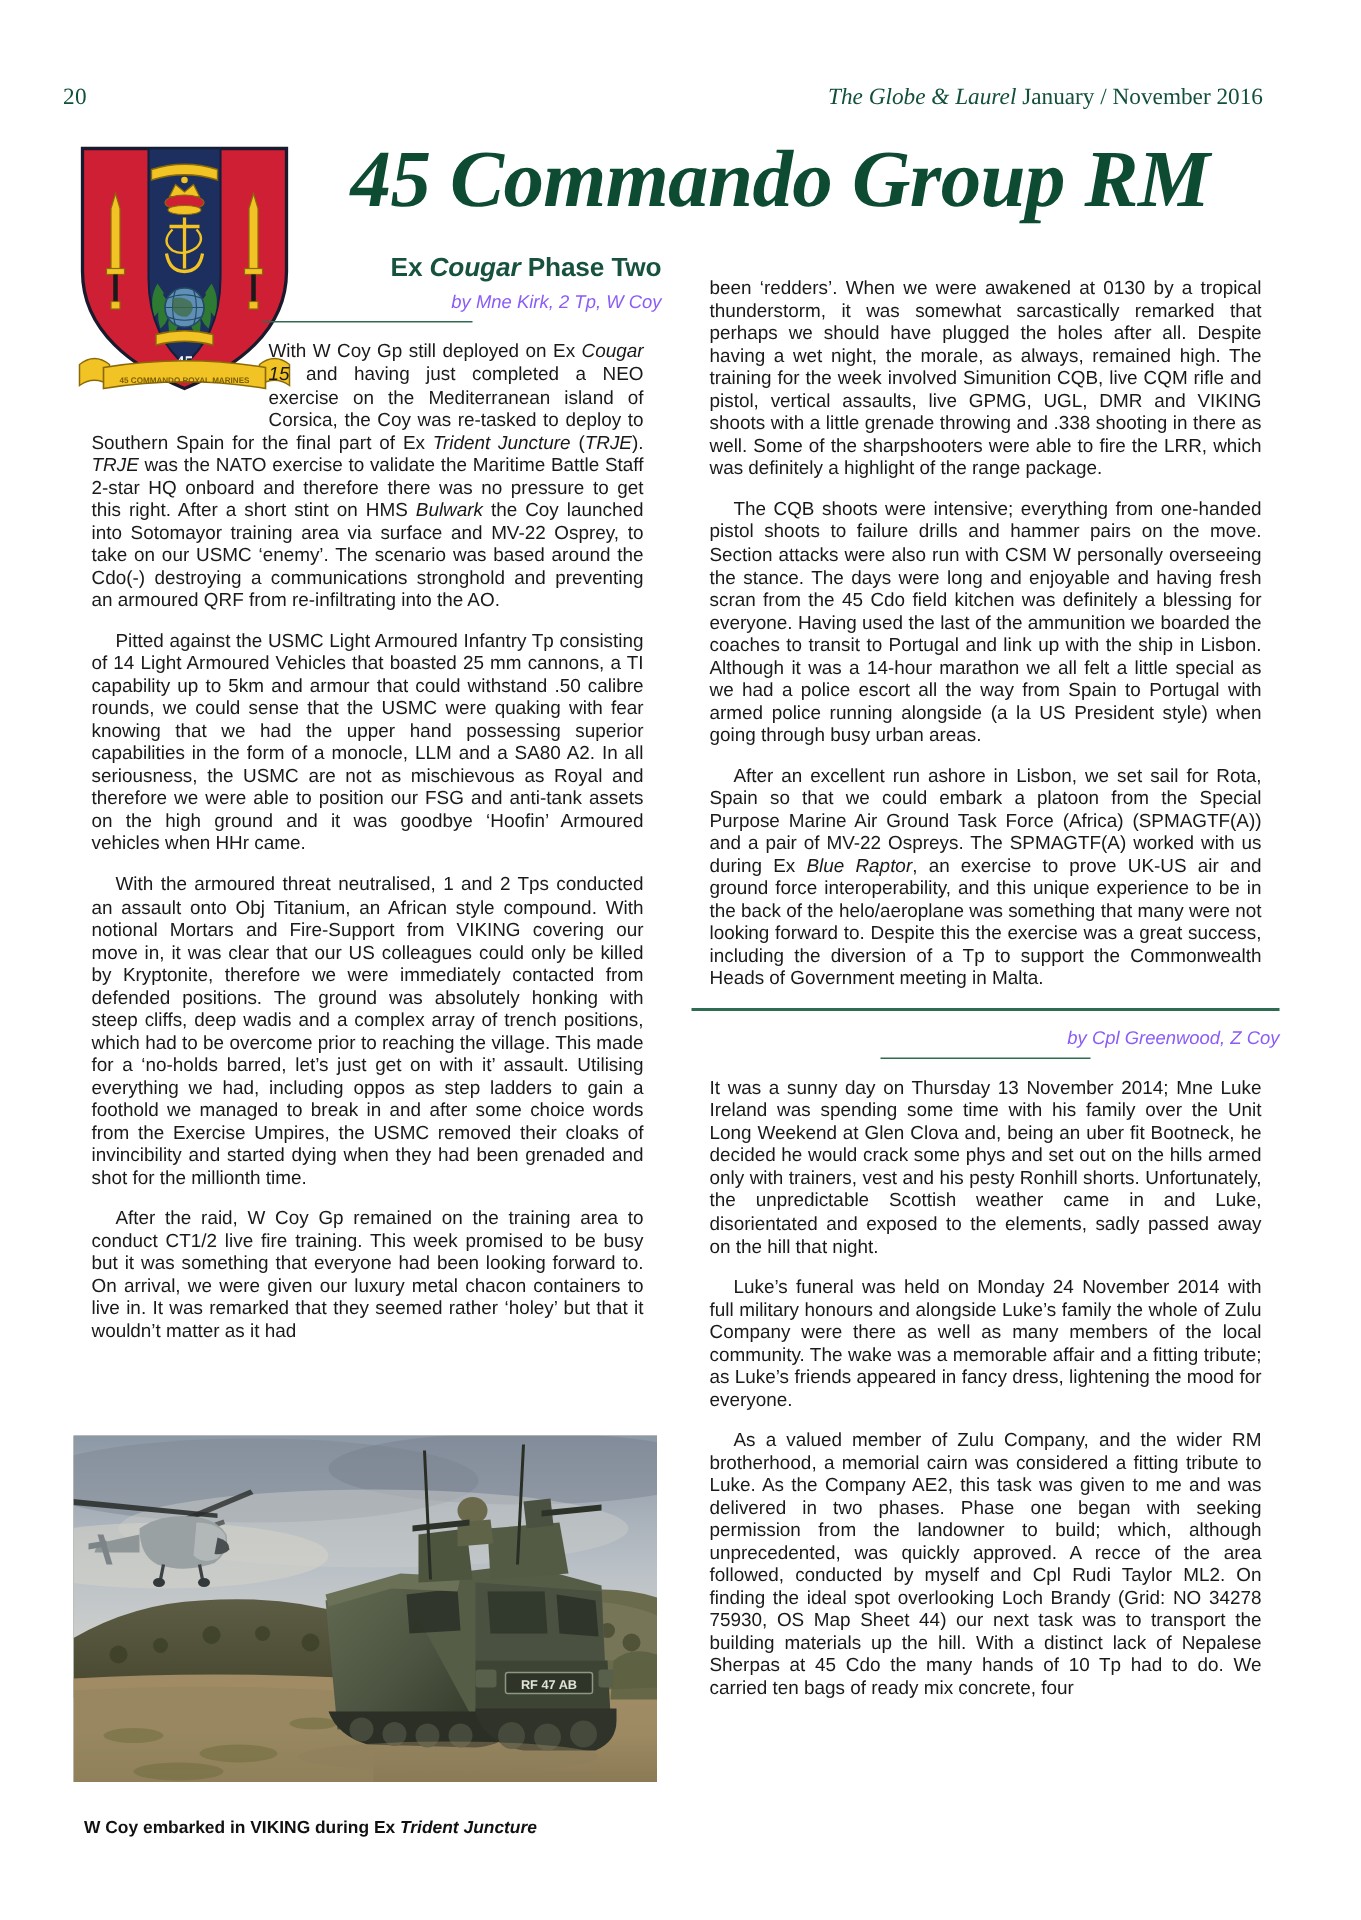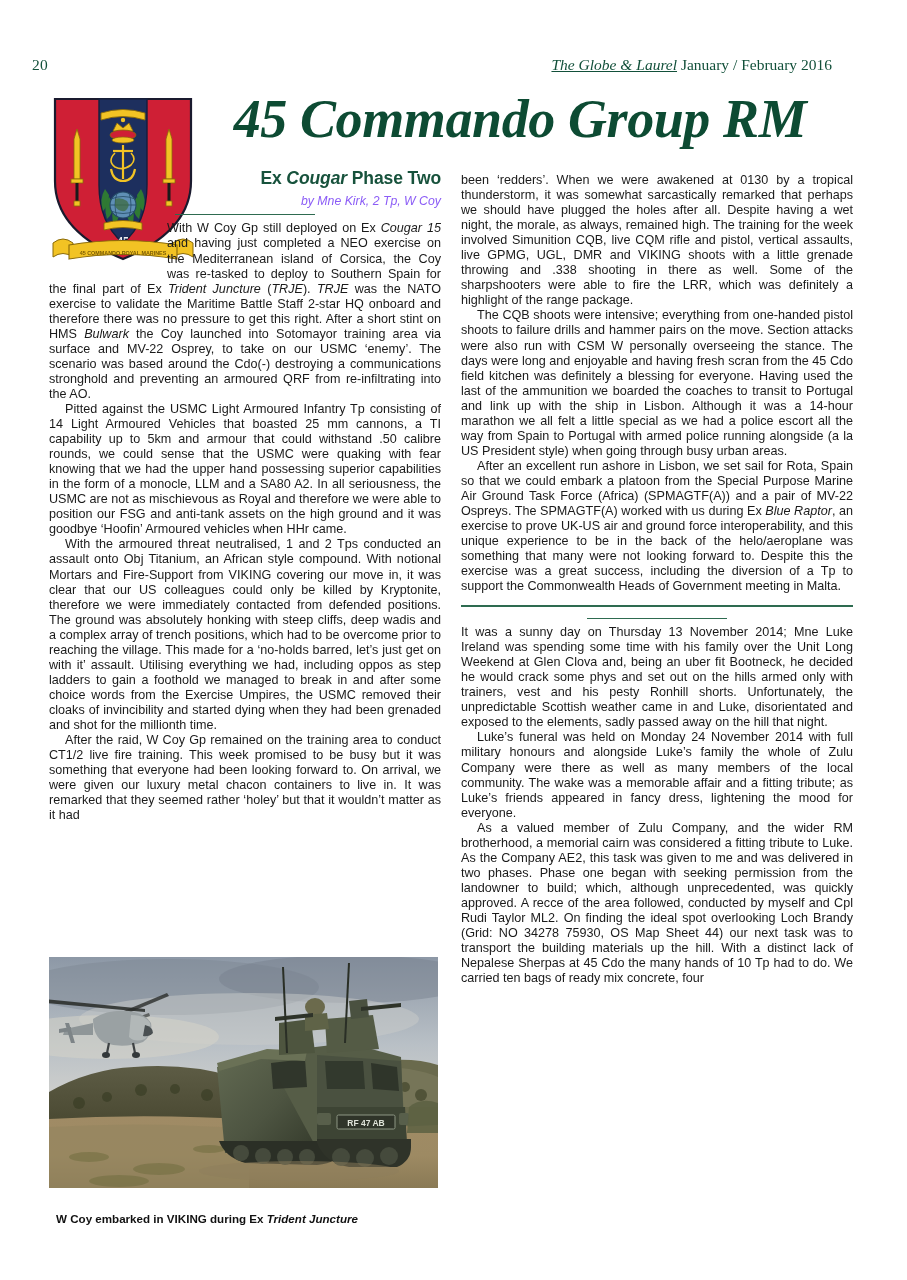--- a/index.html
+++ b/index.html
@@ -17,21 +17,21 @@
   .page {
     position: absolute;
     left: 0; top: 0;
     width: 907px;
     height: 1280px;
   }
 
   
   .runhead {
     position: absolute;
-    left: 32px; top: 56px;
+    left: 42px; top: 56px;
     width: 800px;
     height: 22px;
   }
   .folio {
     position: absolute;
     left: 0; top: 0;
     font-family: "Liberation Serif", serif;
     font-size: 15.5px;
     color: #12503a;
     letter-spacing: 0.2px;
@@ -39,21 +39,20 @@
   .runhead-right {
     position: absolute;
     right: 0; top: 0;
     font-family: "Liberation Serif", serif;
     font-size: 15.5px;
     color: #12503a;
     white-space: nowrap;
   }
   .runhead-right .ital {
     font-style: italic;
-    text-decoration: underline;
   }
 
   
   .masthead {
     position: absolute;
     left: 190px; top: 92px;
     width: 660px;
     text-align: center;
     font-family: "Liberation Serif", serif;
     font-style: italic;
@@ -77,21 +76,21 @@
     width: 392px;
     font-size: 12.6px;
     line-height: 15.05px;
     text-align: justify;
     color: #1a1a1a;
   }
   .col-left { left: 49px; top: 168px; }
   .col-right { left: 461px; top: 173px; }
 
   .col p {
-    margin: 0;
+    margin: 12px;
     text-indent: 16px;
     -webkit-hyphens: none;
     hyphens: none;
   }
   .col p.noindent { text-indent: 0; }
   .col p.dropstart { text-indent: 0; }
 
   
   .art-head {
     text-align: right;
@@ -155,21 +154,21 @@
   }
   .caption .ital { font-style: italic; }
 </style>
 </head>
 <body>
 
 <div class="page">
 
   <div class="runhead">
     <span class="folio">20</span>
-    <span class="runhead-right"><span class="ital">The Globe &amp; Laurel</span> <span>January / February 2016</span></span>
+    <span class="runhead-right"><span class="ital">The Globe &amp; Laurel</span> <span>January / November 2016</span></span>
   </div>
 
   <div class="crest">
     <svg width="152" height="170" viewBox="0 0 152 170">
 
       <path d="M8 6 H144 V88 C144 128 110 152 76 166 C42 152 8 128 8 88 Z" fill="#cf1f35" stroke="#1a1a2e" stroke-width="2.2"></path>
 
       <path d="M52 6 H100 V92 C100 122 88 140 76 150 C64 140 52 122 52 92 Z" fill="#1d2f5e" stroke="#141f3d" stroke-width="1.4"></path>
 
       <g>
@@ -386,20 +385,21 @@
   </div>
 
   <div class="col col-right">
     <p class="noindent"><span>been ‘redders’. When we were awakened at 0130 by a tropical thunderstorm, it was somewhat sarcastically remarked that perhaps we should have plugged the holes after all. Despite having a wet night, the morale, as always, remained high. The training for the week involved Simunition CQB, live CQM rifle and pistol, vertical assaults, live GPMG, UGL, DMR and VIKING shoots with a little grenade throwing and .338 shooting in there as well. Some of the sharpshooters were able to fire the LRR, which was definitely a highlight of the range package.</span></p>
     <p><span>The CQB shoots were intensive; everything from one-handed pistol shoots to failure drills and hammer pairs on the move. Section attacks were also run with CSM W personally overseeing the stance. The days were long and enjoyable and having fresh scran from the 45 Cdo field kitchen was definitely a blessing for everyone. Having used the last of the ammunition we boarded the coaches to transit to Portugal and link up with the ship in Lisbon. Although it was a 14-hour marathon we all felt a little special as we had a police escort all the way from Spain to Portugal with armed police running alongside (a la US President style) when going through busy urban areas.</span></p>
     <p><span>After an excellent run ashore in Lisbon, we set sail for Rota, Spain so that we could embark a platoon from the Special Purpose Marine Air Ground Task Force (Africa) (SPMAGTF(A)) and a pair of MV-22 Ospreys. The SPMAGTF(A) worked with us during Ex <i>Blue Raptor</i>, an exercise to prove UK-US air and ground force interoperability, and this unique experience to be in the back of the helo/aeroplane was something that many were not looking forward to. Despite this the exercise was a great success, including the diversion of a Tp to support the Commonwealth Heads of Government meeting in Malta.</span></p>
 
     <div class="rule-full"></div>
 
     <div class="art-head">
+      <div class="art-by">by Cpl Greenwood, Z Coy</div>
       <div class="rule-short"></div>
     </div>
 
     <p class="noindent"><span>It was a sunny day on Thursday 13 November 2014; Mne Luke Ireland was spending some time with his family over the Unit Long Weekend at Glen Clova and, being an uber fit Bootneck, he decided he would crack some phys and set out on the hills armed only with trainers, vest and his pesty Ronhill shorts. Unfortunately, the unpredictable Scottish weather came in and Luke, disorientated and exposed to the elements, sadly passed away on the hill that night.</span></p>
     <p><span>Luke’s funeral was held on Monday 24 November 2014 with full military honours and alongside Luke’s family the whole of Zulu Company were there as well as many members of the local community. The wake was a memorable affair and a fitting tribute; as Luke’s friends appeared in fancy dress, lightening the mood for everyone.</span></p>
     <p><span>As a valued member of Zulu Company, and the wider RM brotherhood, a memorial cairn was considered a fitting tribute to Luke. As the Company AE2, this task was given to me and was delivered in two phases. Phase one began with seeking permission from the landowner to build; which, although unprecedented, was quickly approved. A recce of the area followed, conducted by myself and Cpl Rudi Taylor ML2. On finding the ideal spot overlooking Loch Brandy (Grid: NO 34278 75930, OS Map Sheet 44) our next task was to transport the building materials up the hill. With a distinct lack of Nepalese Sherpas at 45 Cdo the many hands of 10 Tp had to do. We carried ten bags of ready mix concrete, four</span></p>
   </div>
 
 </div>
 

